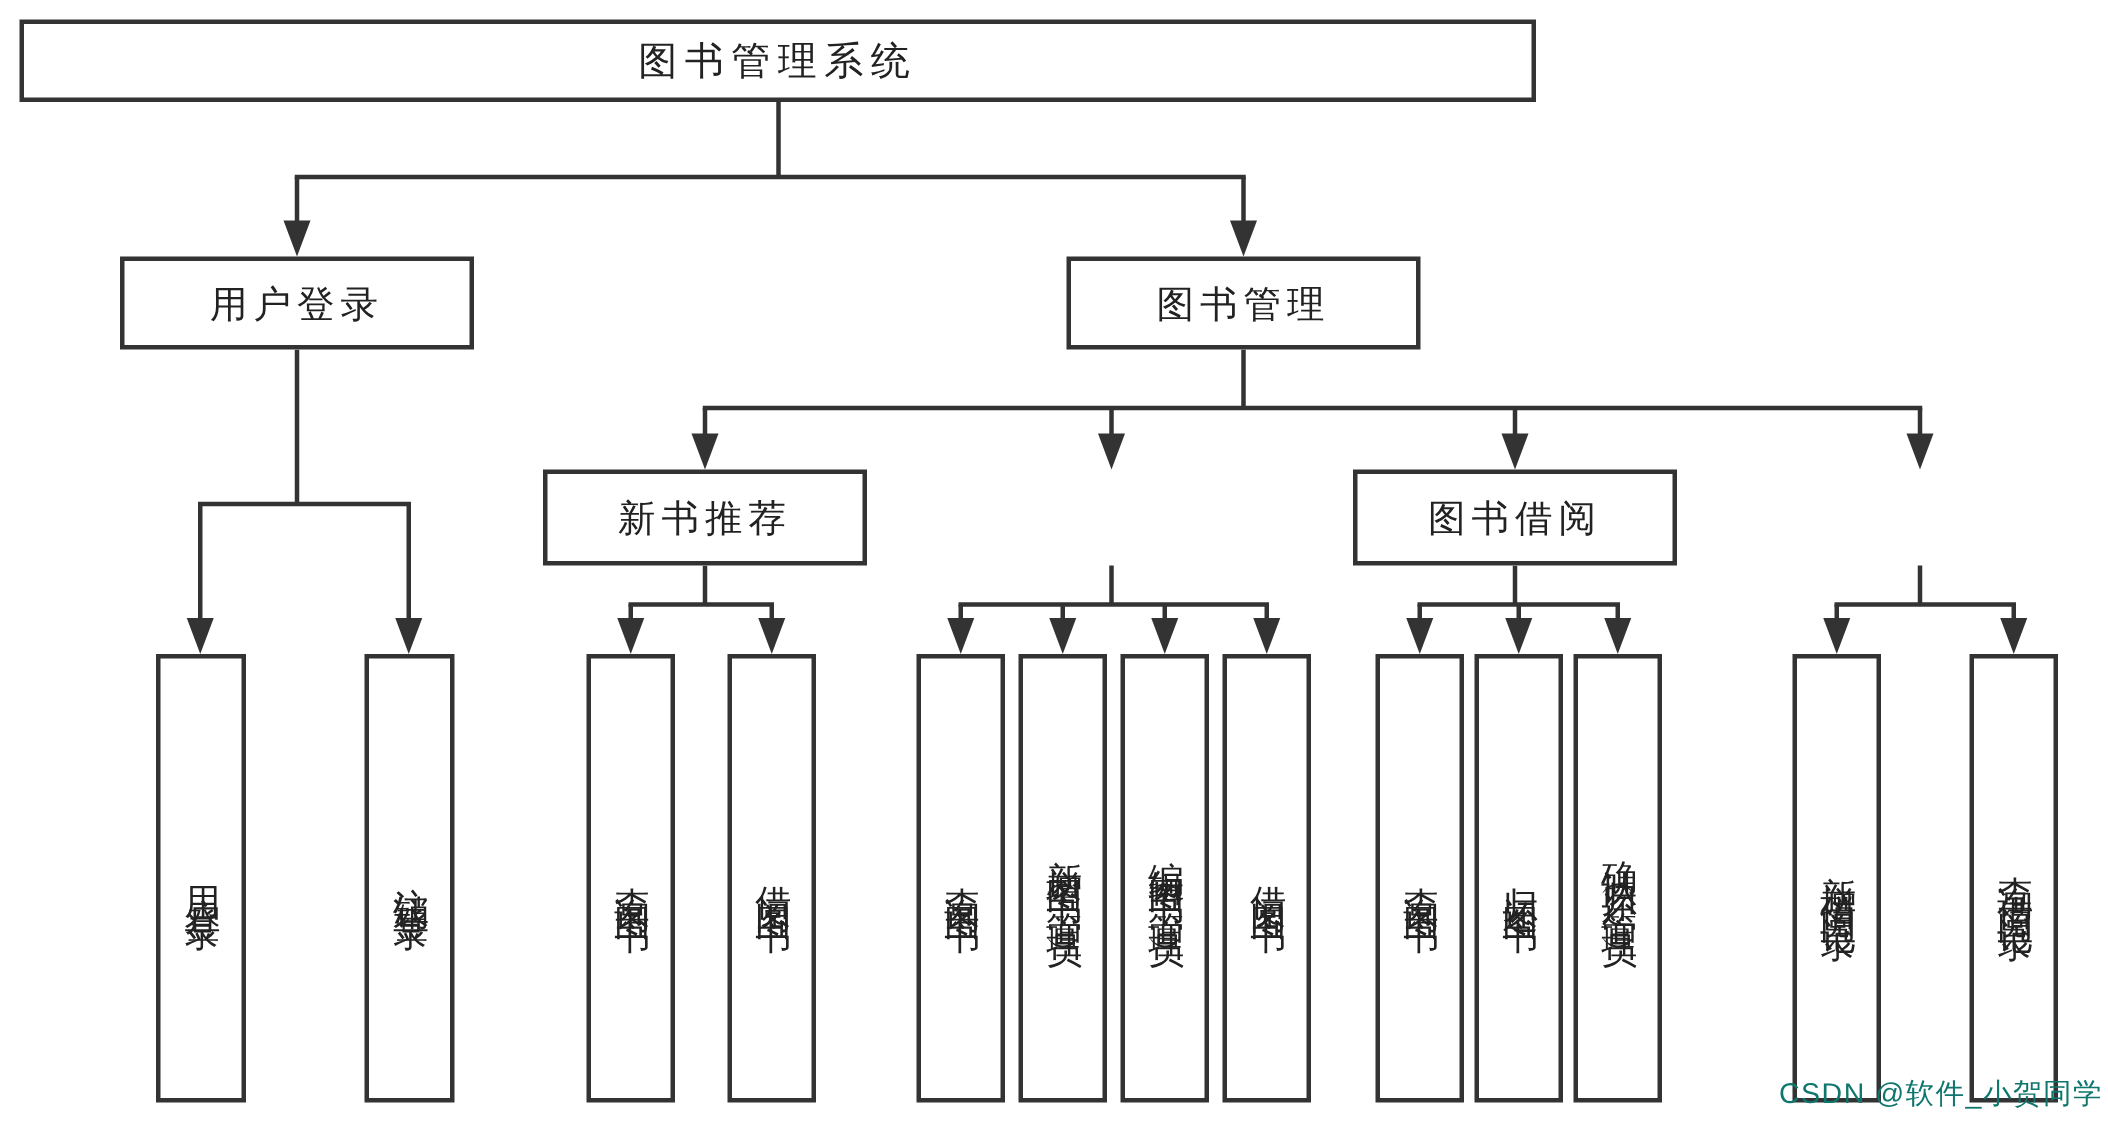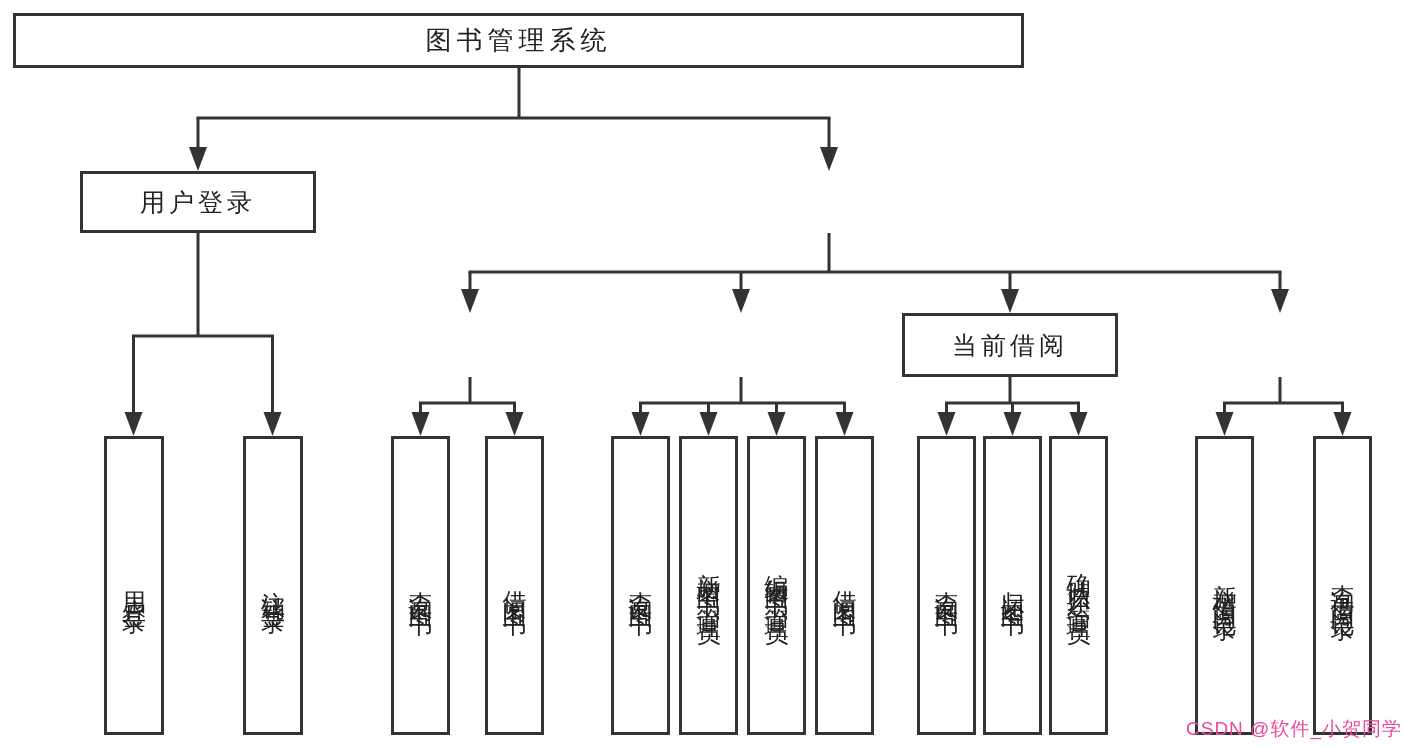--- a/index.html
+++ b/index.html
@@ -18,21 +18,21 @@
   }
   .box.h span{font-size:25px;letter-spacing:4px;white-space:nowrap;}
   .box.title span{font-size:26px;letter-spacing:5px;}
   .box.v span{
     writing-mode:vertical-rl;text-orientation:mixed;
     font-size:24px;letter-spacing:7px;line-height:1;
     white-space:nowrap;
   }
   .watermark{
     position:absolute;left:1186px;top:716px;z-index:3;
-    font-size:19px;color:#ec4899;letter-spacing:1px;white-space:nowrap;
+    font-size:19px;color:#0f766e;letter-spacing:1px;white-space:nowrap;
   }
 </style>
 </head>
 <body>
 
 <div id="stage">
 
   <svg class="connectors" width="1405" height="747" viewBox="0 0 1405 747">
     <g stroke="#333333" stroke-width="3" fill="none">
 
@@ -102,23 +102,29 @@
     </g>
   </svg>
 
   <div class="box h title" style="left:13px;top:13px;width:1011px;height:55px">
     <span>图书管理系统</span>
   </div>
 
   <div class="box h" style="left:80px;top:171px;width:236px;height:62px">
     <span>用户登录</span>
   </div>
+  <div class="box h" style="left:711px;top:171px;width:236px;height:62px">
+    <span>图书管理</span>
+  </div>
 
+  <div class="box h" style="left:362px;top:313px;width:216px;height:64px">
+    <span>新书推荐</span>
+  </div>
   <div class="box h" style="left:902px;top:313px;width:216px;height:64px">
-    <span>当前借阅</span>
+    <span>图书借阅</span>
   </div>
 
   <div class="box v" style="left:104px;top:436px;width:60px;height:299px">
     <span>用户登录</span>
   </div>
   <div class="box v" style="left:243px;top:436px;width:60px;height:299px">
     <span>注销登录</span>
   </div>
 
   <div class="box v" style="left:391px;top:436px;width:59px;height:299px">

